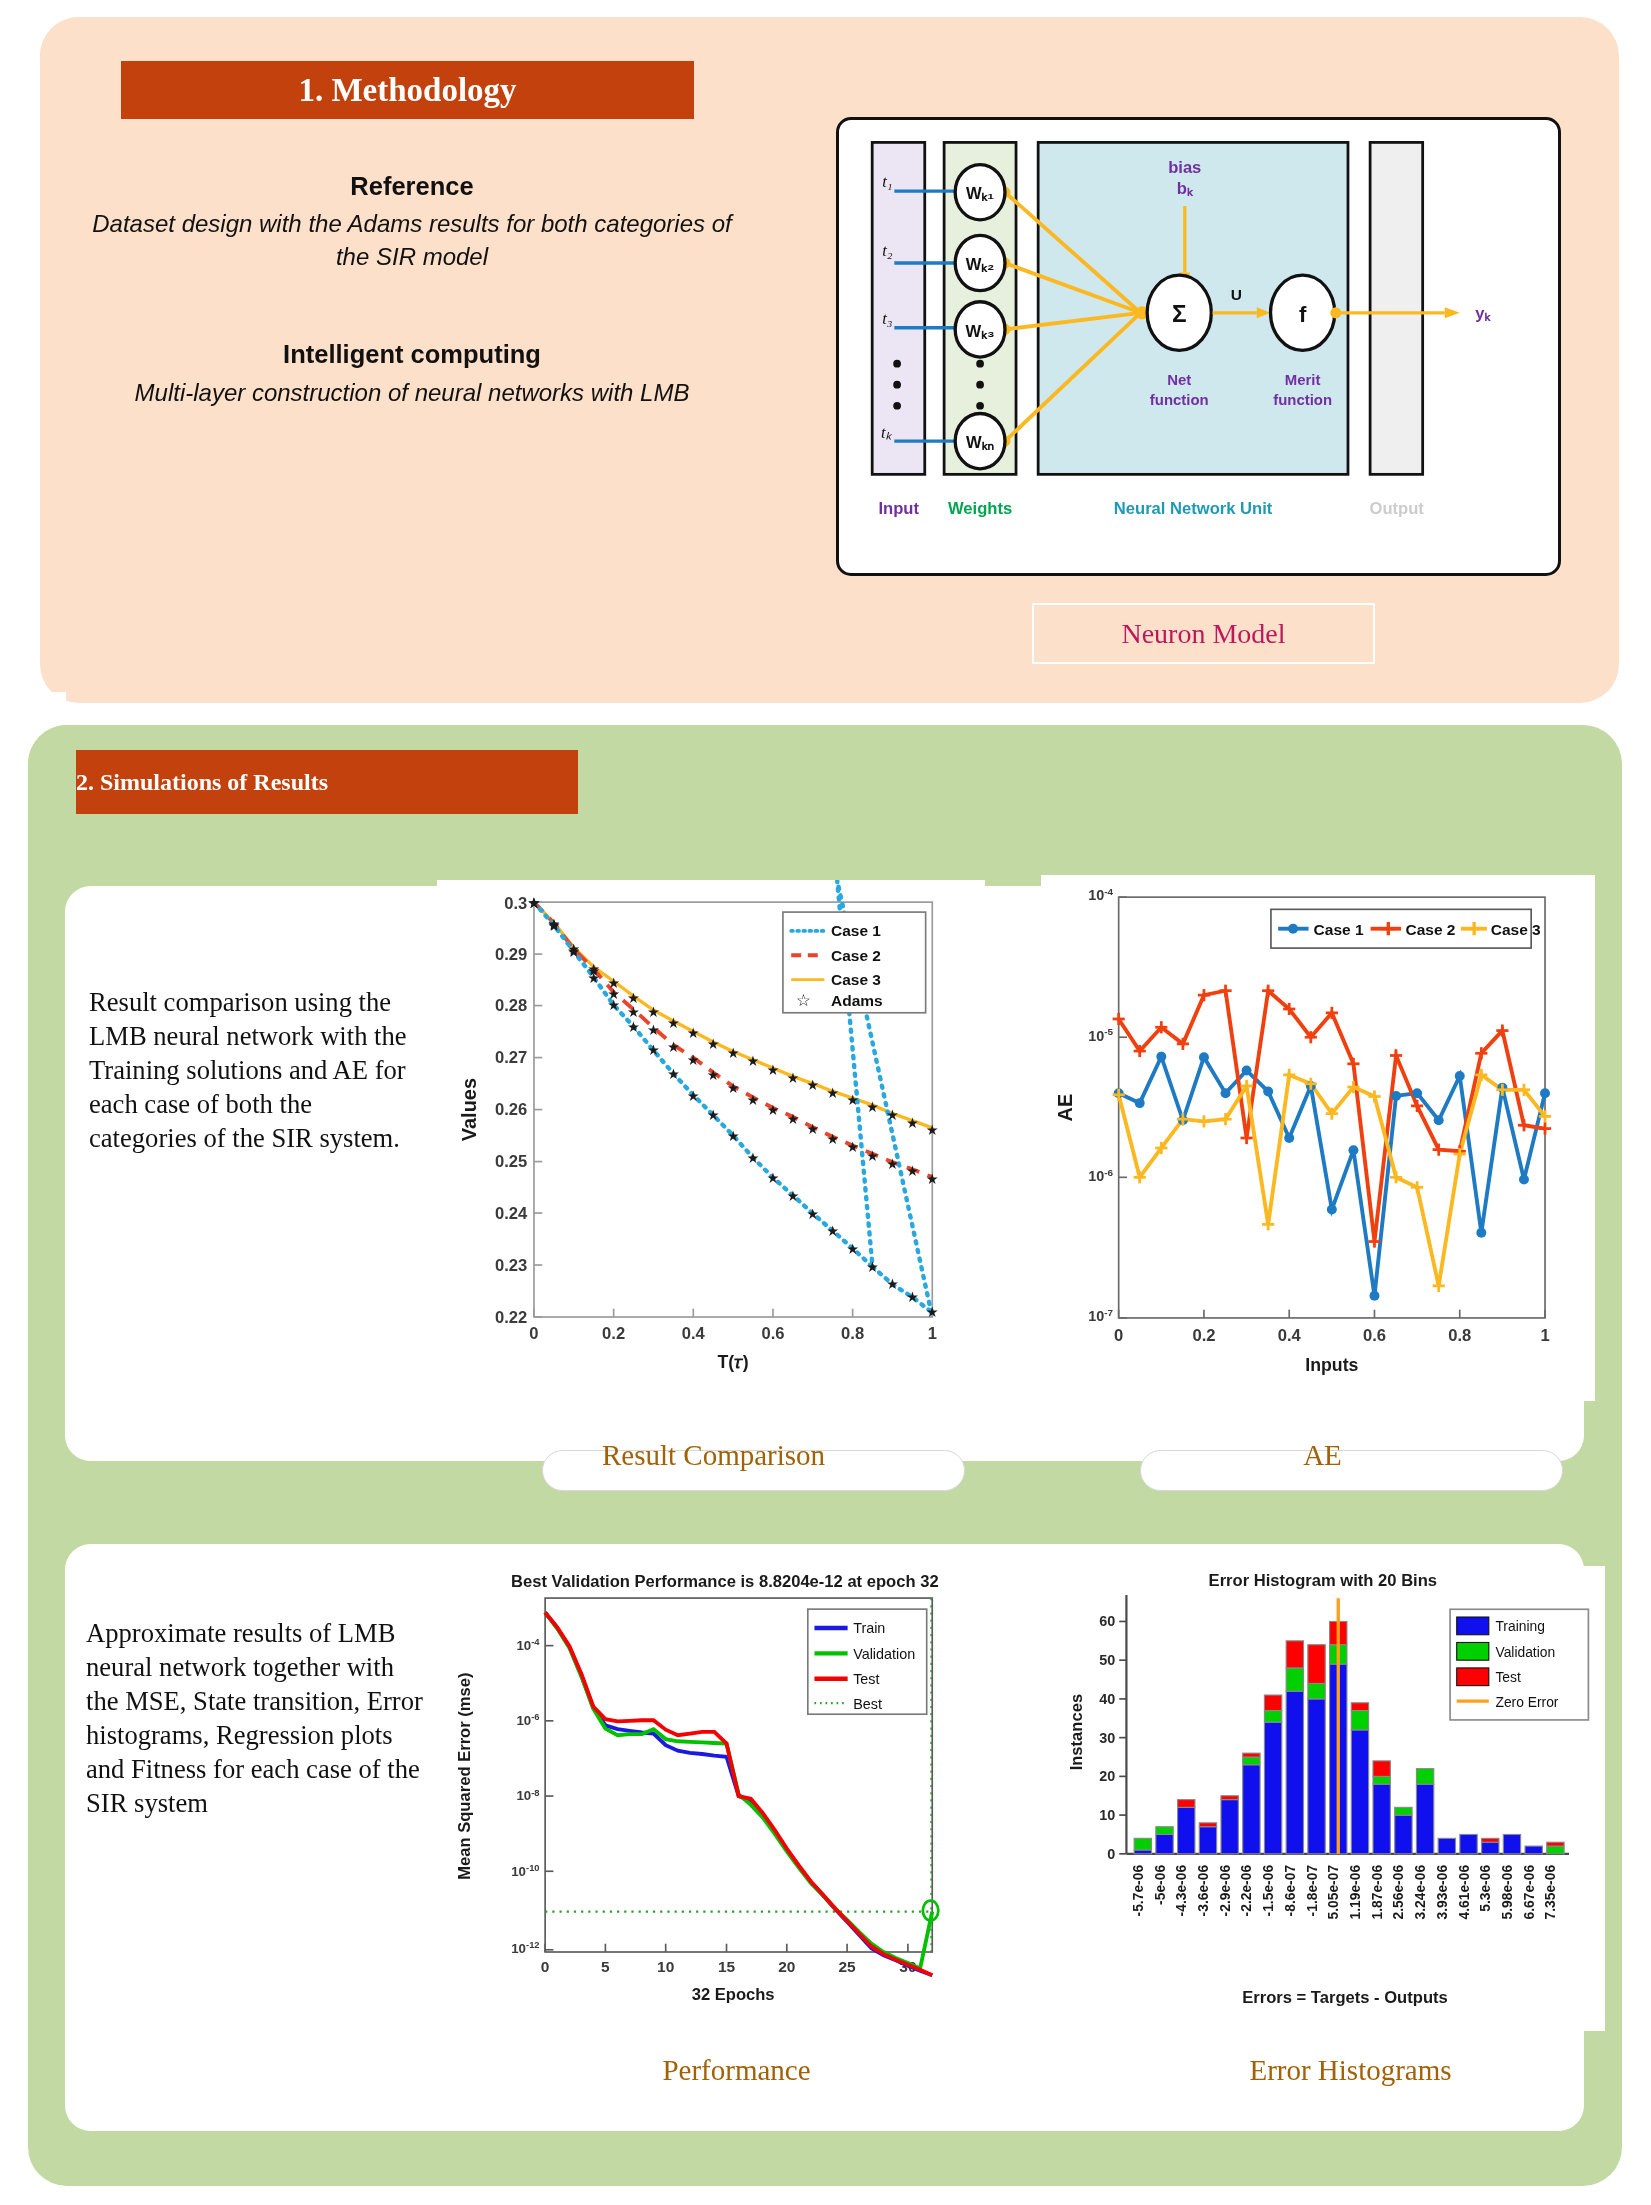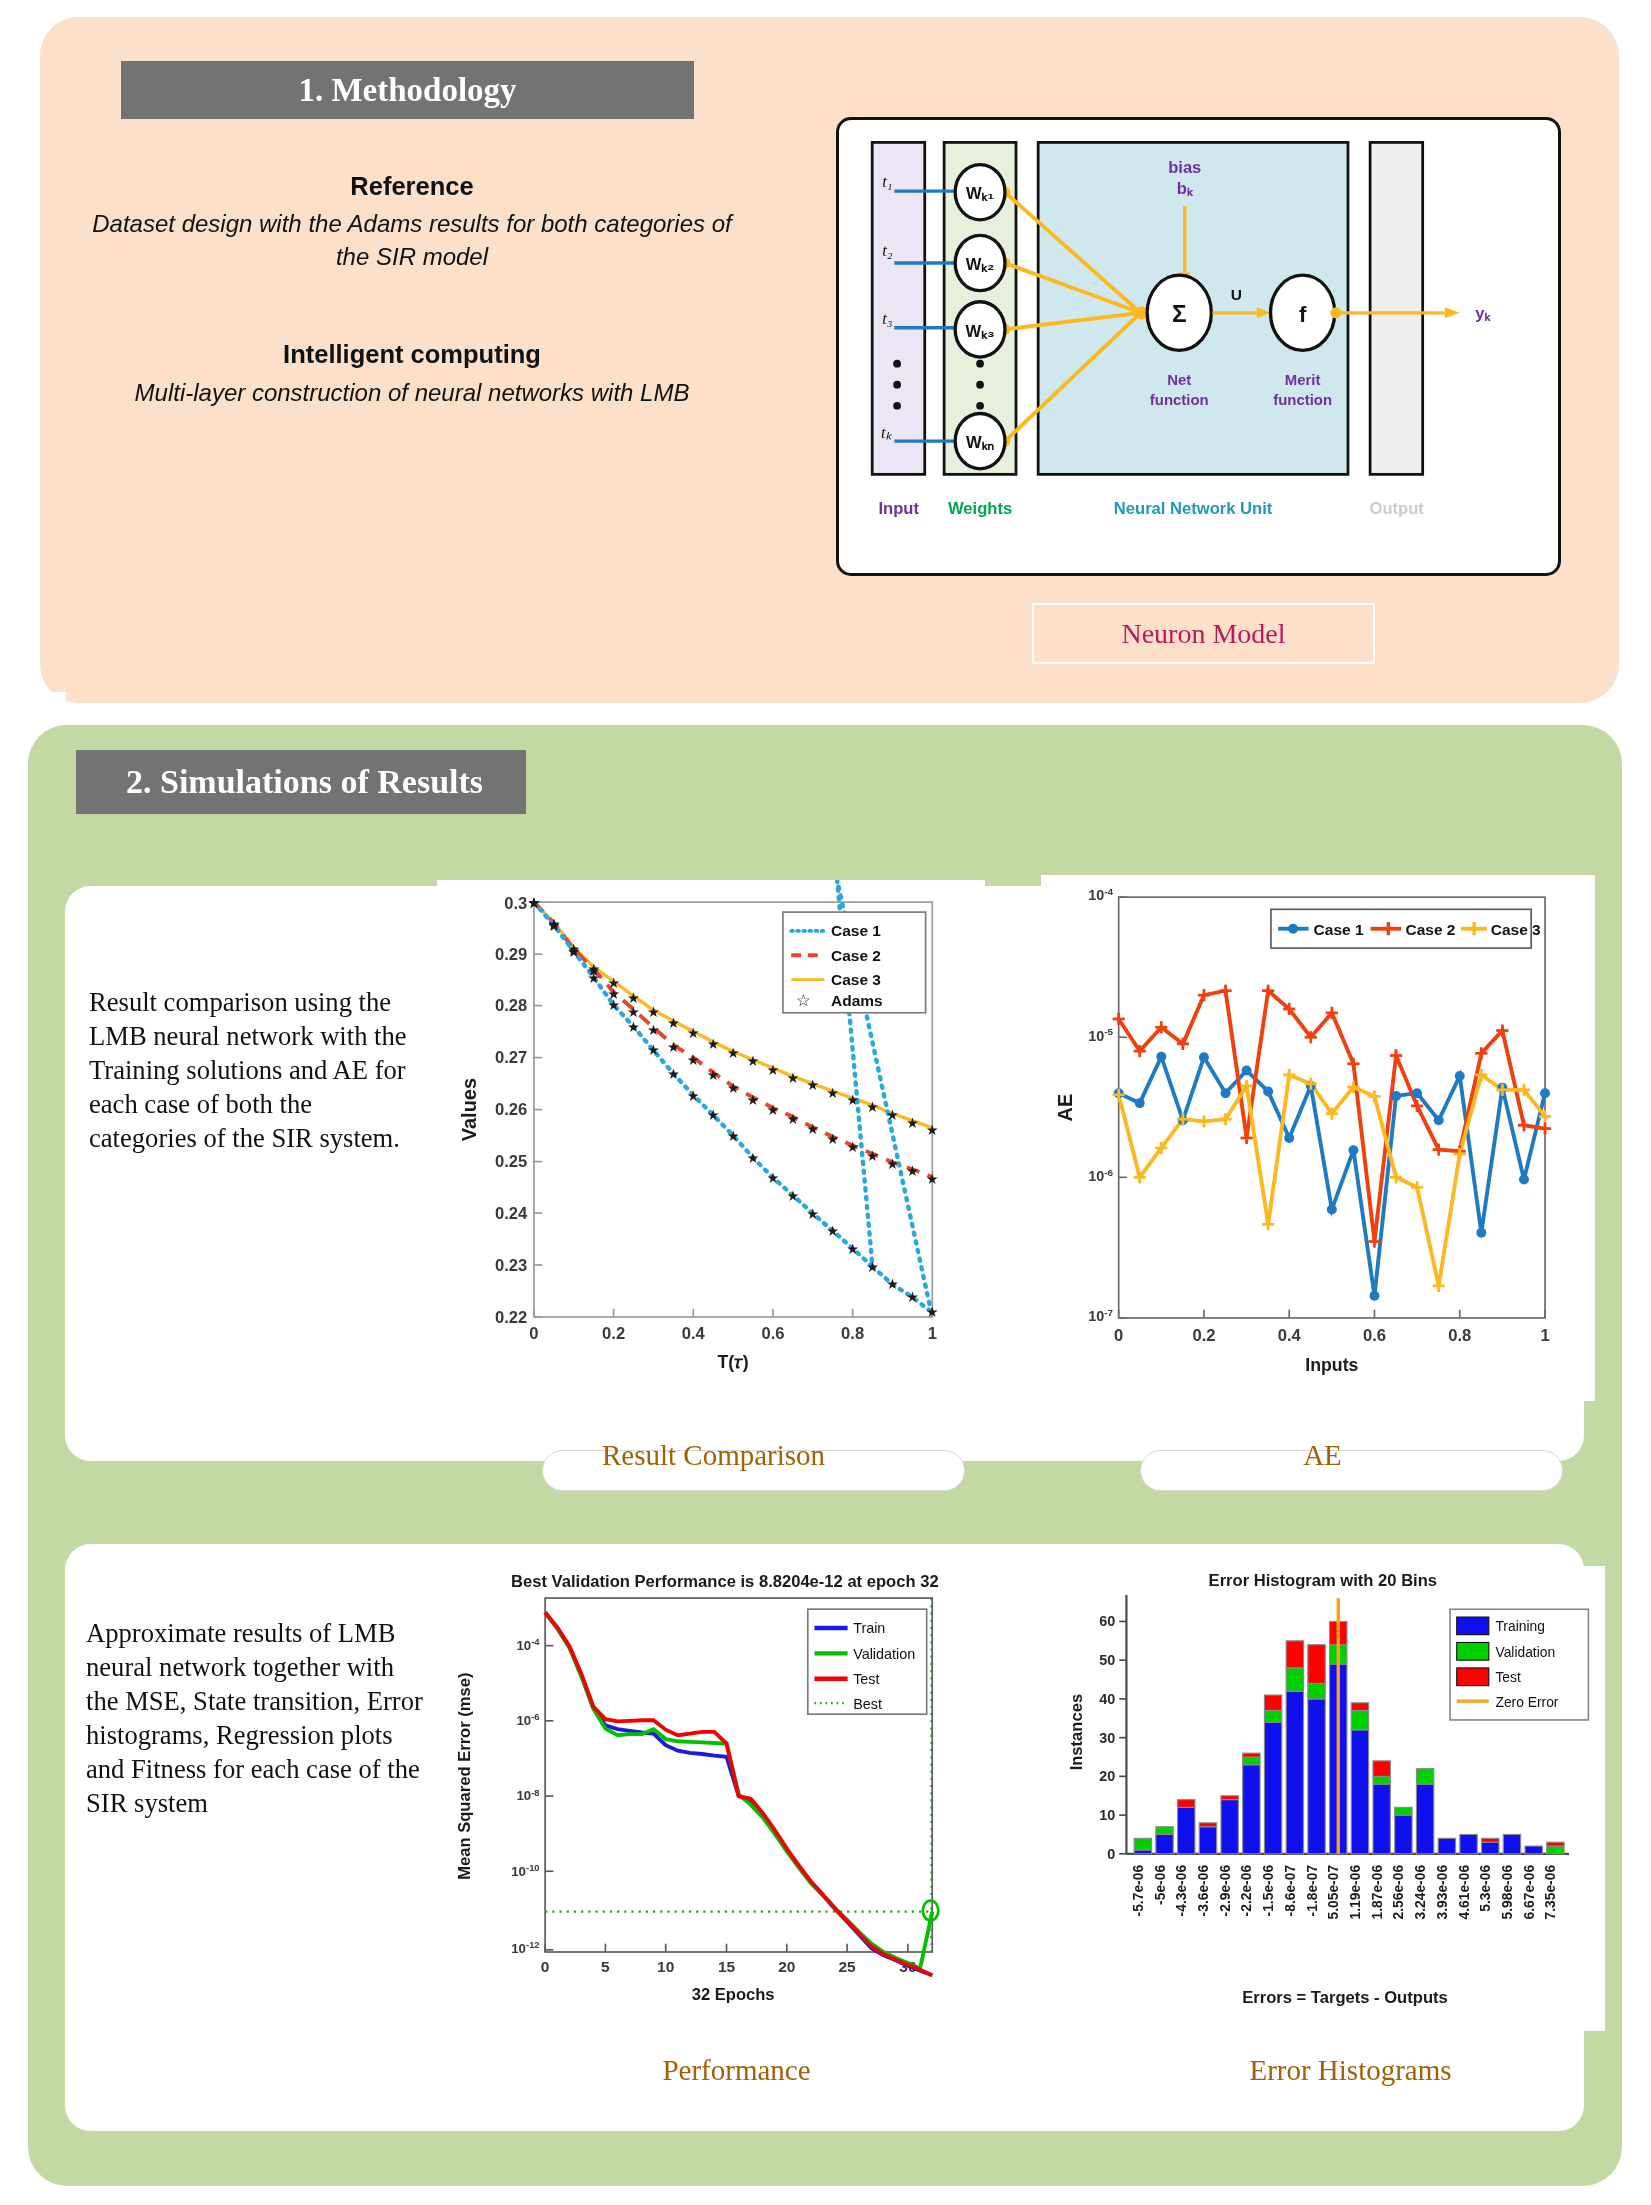--- a/index.html
+++ b/index.html
@@ -12,25 +12,25 @@
   .sec1-top{position:absolute;left:40px;top:16.6px;width:1024px;height:55px;background:#fce0c9;border-top-left-radius:39px;border-top-right-radius:39px;}
 
   .sec2{position:absolute;left:28px;top:725px;width:1594px;height:1461px;
         background:#c3d9a4;border-radius:39px;}
   .sec2-notch{position:absolute;left:28px;top:725px;width:1035px;height:155px;
         background:#c3d9a4;border-radius:39px 39px 0 0;}
 
   .white-gap-tl{position:absolute;left:0;top:692px;width:66px;height:72px;background:#ffffff;}
 
   
-  .title-bar{position:absolute;background:#737373;color:#ffffff;
+  .title-bar{position:absolute;background:#c2410c;color:#ffffff;
         font-family:"Liberation Serif",serif;font-weight:bold;
         display:flex;align-items:center;}
   #titlebar1{left:121px;top:61px;width:573px;height:58px;justify-content:center;font-size:33px;}
-  #titlebar2{left:76px;top:750px;width:450px;height:64px;padding-left:50px;font-size:34px;box-sizing:border-box;}
+  #titlebar2{left:76px;top:750px;width:502px;height:64px;font-size:24px;box-sizing:border-box;}
 
   
   .meth-text{position:absolute;left:80px;top:155px;width:664px;text-align:center;
         font-family:"Liberation Sans",sans-serif;color:#111;}
   .meth-head{font-weight:bold;font-size:25.5px;margin-bottom:5.5px;line-height:1.25;margin-top:16px;}
   .meth-body{font-size:24px;line-height:1.35;margin-bottom:66px;font-style:italic;}
 
   
   .neuron-card{position:absolute;left:836px;top:117px;width:725px;height:459px;
         background:#ffffff;border:3.9px solid #111;border-radius:15px;box-sizing:border-box;}

